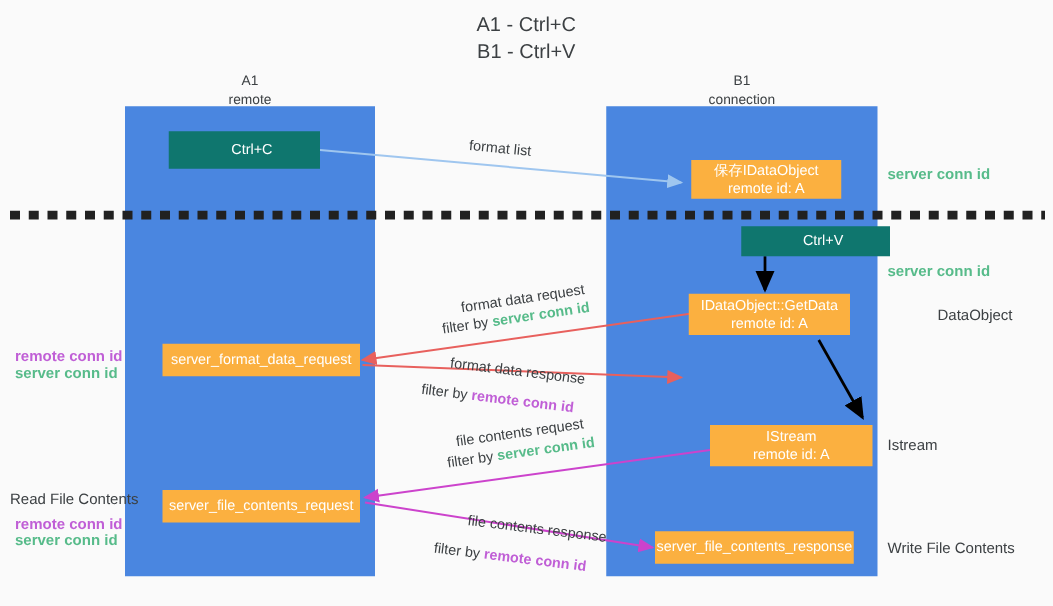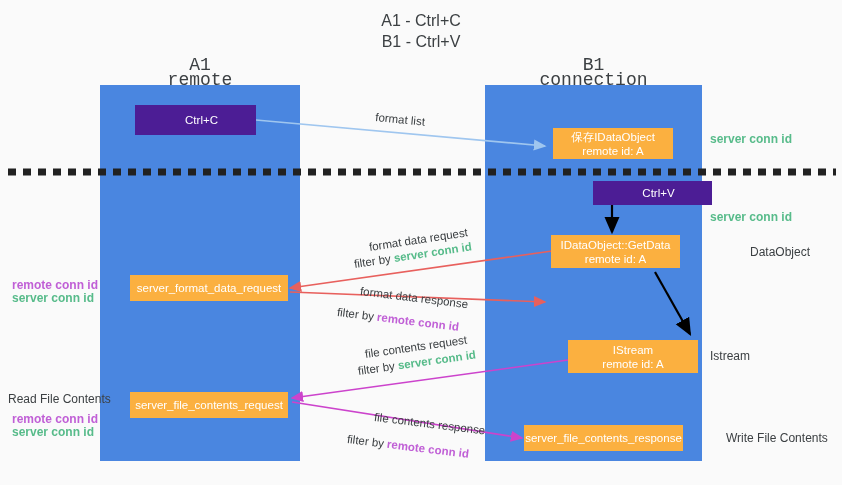--- a/index.html
+++ b/index.html
@@ -15,39 +15,39 @@
   .abs{position:absolute;}
 
   
   #title{
     left:0;top:10px;width:842px;text-align:center;
     font-size:16px;line-height:21px;color:#3c4043;
   }
 
   
   .lane-head{
-    text-align:center;font-size:18px;line-height:15px;color:#3c4043;font-family:Liberation Mono, monospace;
+    text-align:center;font-size:11px;line-height:15px;color:#3c4043;
   }
   #head-a1{left:100px;top:58px;width:200px;}
   #head-b1{left:485px;top:58px;width:217px;}
 
   
   .lane{background:#4a86e0;}
   #lane-a1{left:100px;top:85px;width:200px;height:376px;}
   #lane-b1{left:485px;top:85px;width:217px;height:376px;}
 
   
   .box{
     box-sizing:border-box;
     display:flex;flex-direction:column;
     align-items:center;justify-content:center;
     color:#ffffff;font-size:11.5px;line-height:14px;
     text-align:center;
   }
-  .green{background:#4c1d95;padding-left:12px;}
+  .green{background:#0f766e;padding-left:12px;}
   .orange{background:#fbb040;}
 
   
   .note{font-size:12px;line-height:15px;}
   .green-txt{color:#57bb8a;font-weight:bold;}
   .purple-txt{color:#c05fd6;font-weight:bold;}
   .dark-txt{color:#3c4043;}
 
   
   .midlabel{
@@ -170,21 +170,21 @@
 
   <div class="abs midlabel rot-dn2" style="left:375px;top:410px;">file contents response</div>
   <div class="abs midlabel rot-dn2" style="left:348px;top:432px;">
     <span>filter by </span><span class="purple-txt">remote conn id</span>
   </div>
 
   <div class="abs note green-txt" style="left:710px;top:132px;">server conn id</div>
   <div class="abs note green-txt" style="left:710px;top:210px;">server conn id</div>
   <div class="abs note dark-txt" style="left:710px;top:245px;margin-left:40px;">DataObject</div>
   <div class="abs note dark-txt" style="left:710px;top:349px;">Istream</div>
-  <div class="abs note dark-txt" style="left:710px;top:431px;margin-left:16px;">Write File Contents</div>
+  <div class="abs note dark-txt" style="left:710px;top:431px;">Write File Contents</div>
 
   <div class="abs note purple-txt" style="left:12px;top:278px;">remote conn id</div>
   <div class="abs note green-txt" style="left:12px;top:291px;">server conn id</div>
 
   <div class="abs note dark-txt" style="left:8px;top:392px;">Read File Contents</div>
   <div class="abs note purple-txt" style="left:12px;top:412px;">remote conn id</div>
   <div class="abs note green-txt" style="left:12px;top:425px;">server conn id</div>
 
 </div>
 

